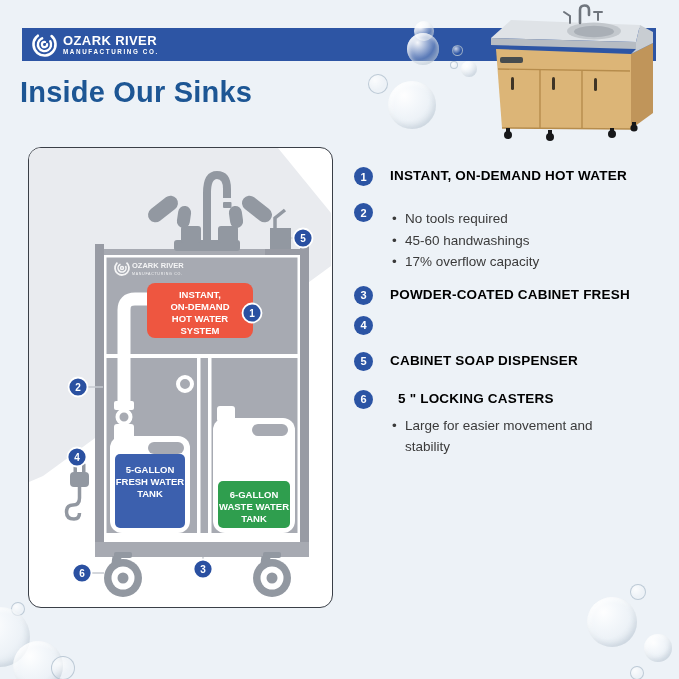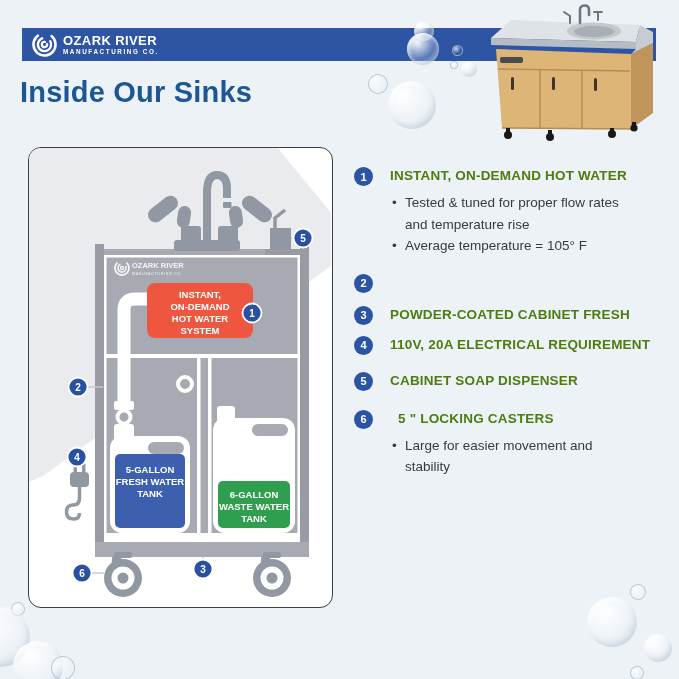--- a/index.html
+++ b/index.html
@@ -34,21 +34,21 @@
   .diagram-card svg{position:absolute;left:0;top:0;}
   
   .features{position:absolute;left:348px;top:166px;width:325px;}
   .feature{display:grid;grid-template-columns:42px 1fr;}
   .feature .badge{
     width:19px;height:19px;border-radius:50%;background:#2b54a4;color:#fff;
     font-size:11px;font-weight:bold;display:flex;align-items:center;justify-content:center;
     margin-left:6px;margin-top:1px;
   }
   .feature .title{
-    font-size:13.5px;font-weight:bold;color:#4d7c0f;letter-spacing:.2px;line-height:20px;
+    font-size:13.5px;font-weight:bold;color:#000000;letter-spacing:.2px;line-height:20px;
   }
   .feature .title.indent{padding-left:8px;}
   .feature ul{
     grid-column:2;list-style:none;margin:6px 0 0 0;padding:0 0 0 2px;
   }
   .feature li{
     position:relative;max-width:215px;padding-left:13px;
     font-size:13.5px;color:#3a3a3a;line-height:21.5px;
   }
   .feature li::before{content:"•";position:absolute;left:0;top:0;color:#3a3a3a;}
@@ -286,38 +286,38 @@
       </g>
     </g>
   </svg>
 </div>
 
 <div class="features">
 
   <div class="feature mb16">
     <div class="badge">1</div>
     <div class="title">INSTANT, ON-DEMAND HOT WATER</div>
-    <ul>
-      <li>Tested &amp; tuned for proper flow rates and temperature rise</li>
-      <li>Average temperature = 105° F</li>
-    </ul>
   </div>
 
   <div class="feature mb12">
     <div class="badge">2</div>
+    <ul>
+      <li>No tools required</li>
+      <li>45-60 handwashings</li>
+      <li>17% overflow capacity</li>
+    </ul>
   </div>
 
   <div class="feature mb10">
     <div class="badge">3</div>
     <div class="title">POWDER-COATED CABINET FRESH</div>
   </div>
 
   <div class="feature mb16b">
     <div class="badge">4</div>
-    <div class="title">110V, 20A ELECTRICAL REQUIREMENT</div>
   </div>
 
   <div class="feature mb18">
     <div class="badge">5</div>
     <div class="title">CABINET SOAP DISPENSER</div>
   </div>
 
   <div class="feature">
     <div class="badge">6</div>
     <div class="title indent">5 " LOCKING CASTERS</div>

